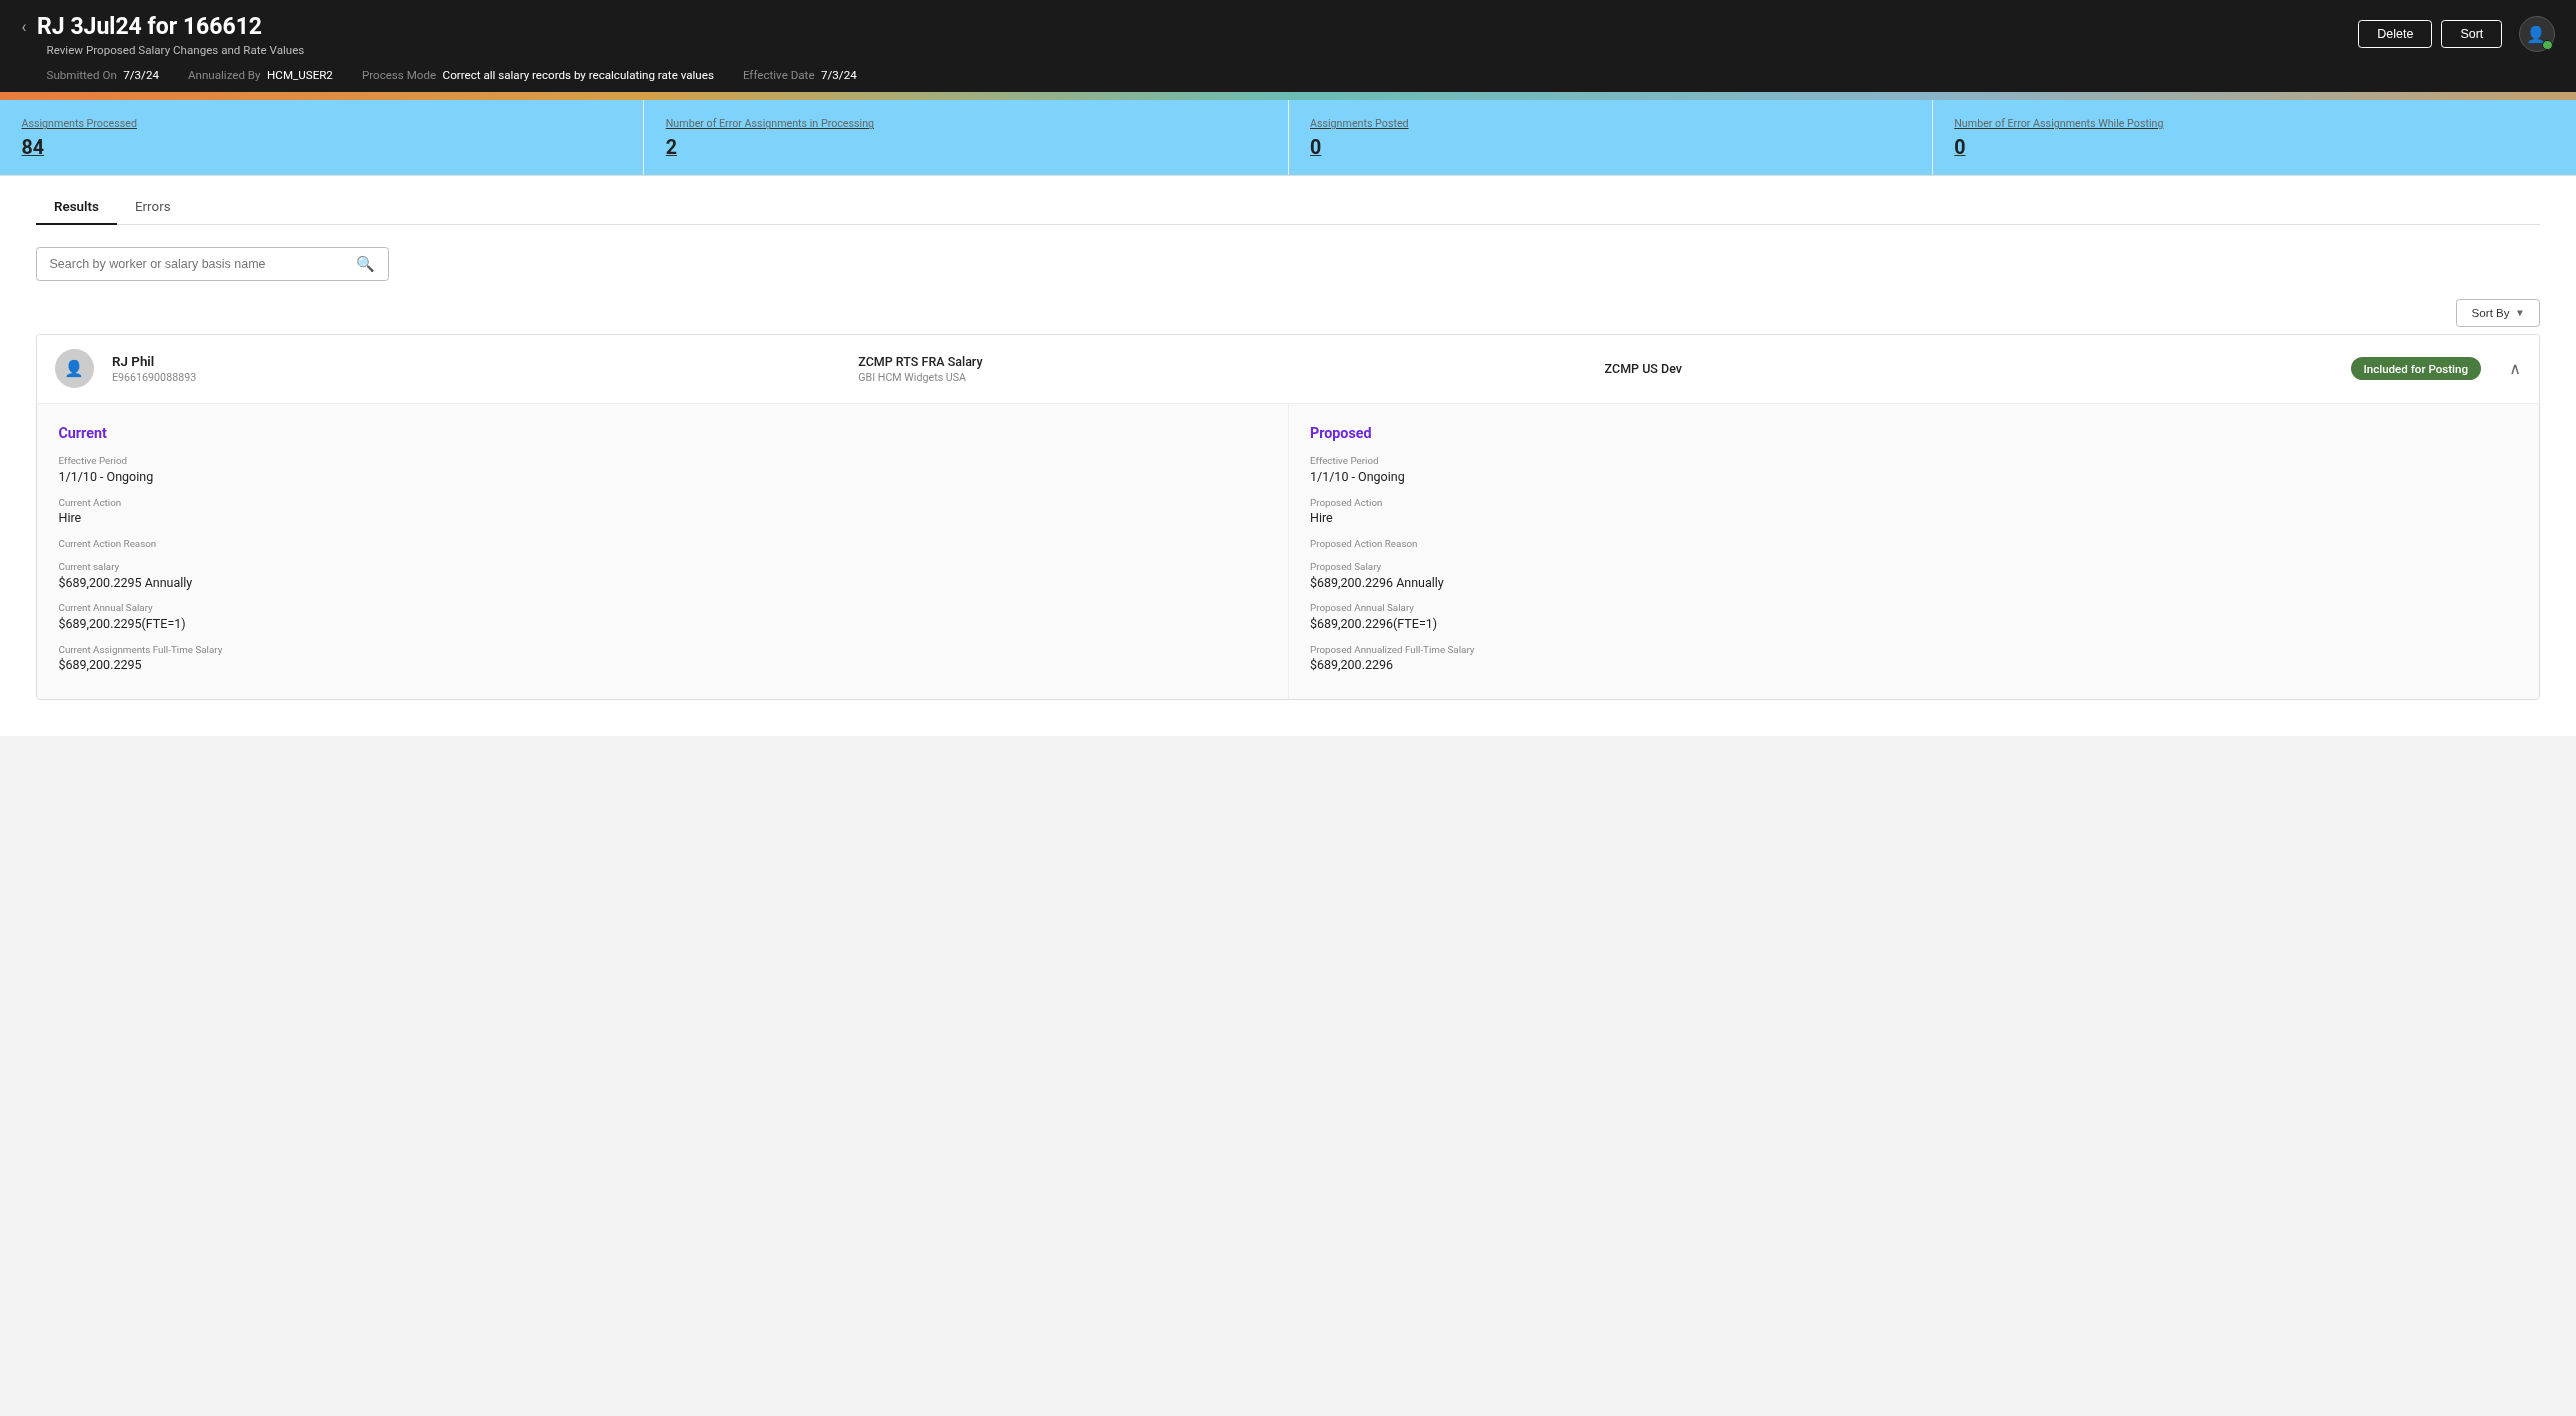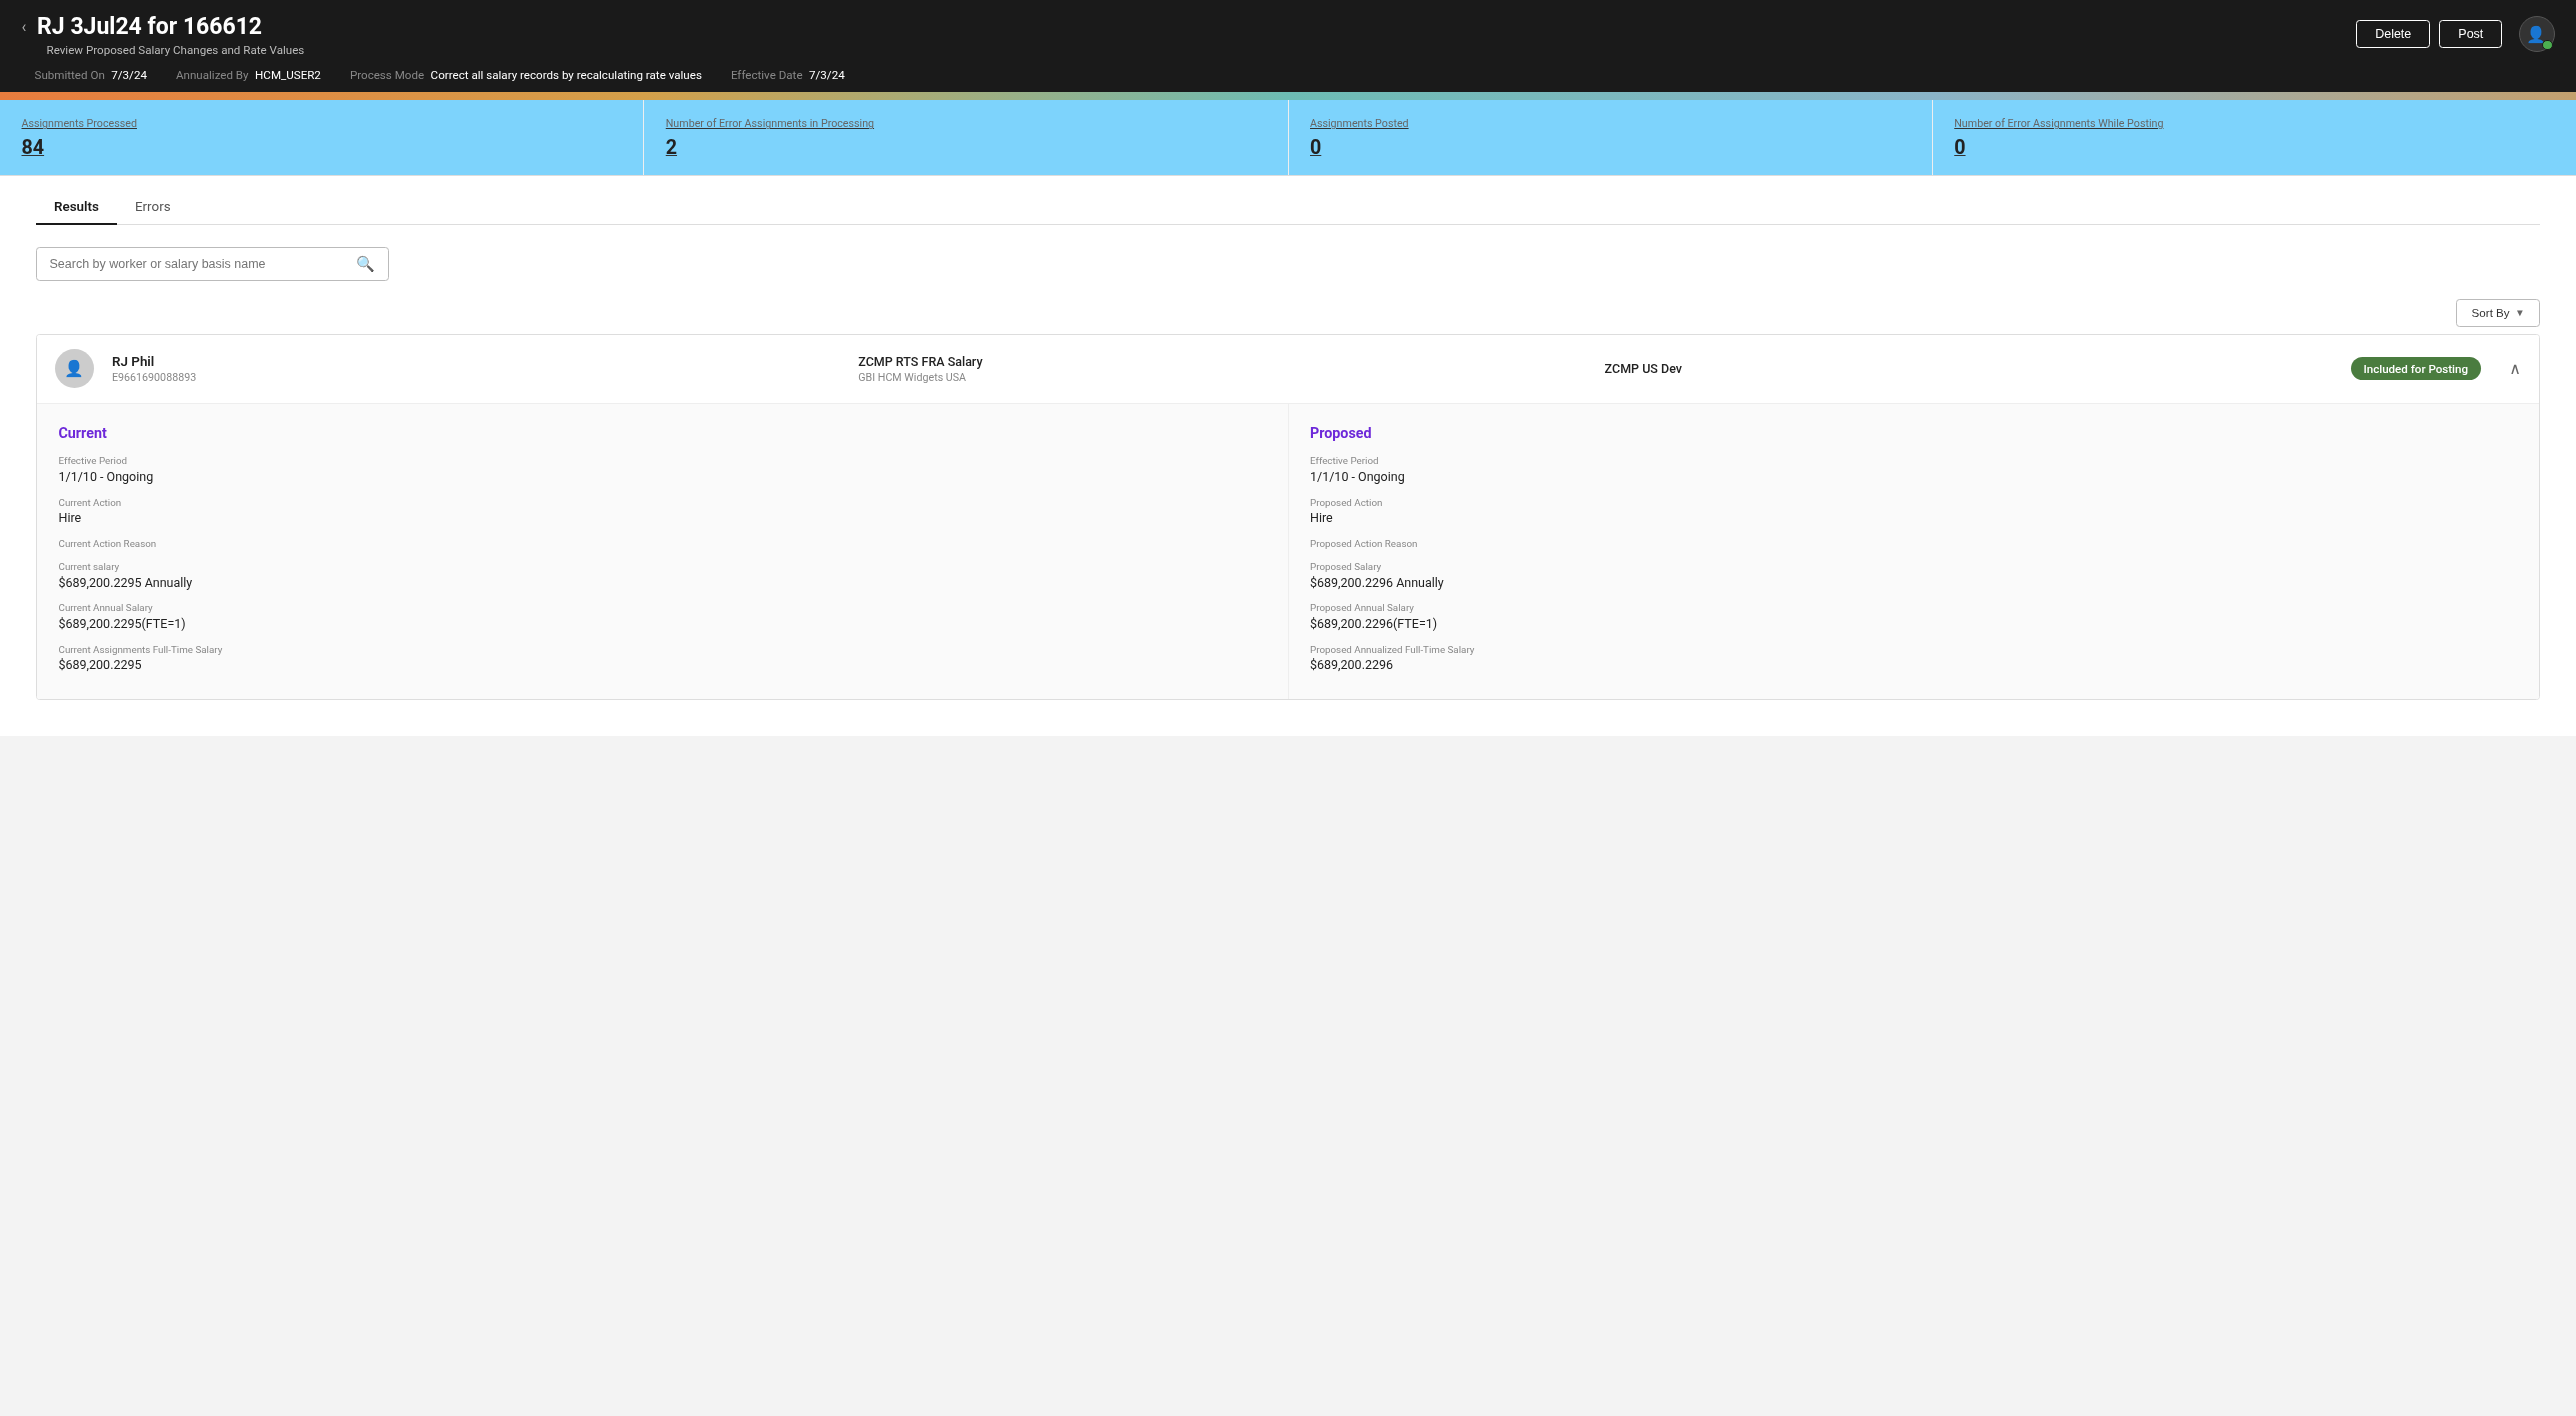--- a/index.html
+++ b/index.html
@@ -45,21 +45,21 @@
       color: #bbb;
       margin-top: 3.6px;
       margin-left: 25px;
     }
     .meta-row {
       display: flex;
       gap: 29px;
       margin-top: 10.7px;
       font-size: 11.6px;
       color: #ccc;
-      margin-left: 13px;
+      margin-left: 25px;
     }
     .meta-item span.label {
       color: #888;
       margin-right: 3.6px;
     }
     .meta-item span.value {
       color: #fff;
     }
     .top-bar-actions {
       display: flex;
@@ -393,21 +393,21 @@
         <span class="value">Correct all salary records by recalculating rate values</span>
       </div>
       <div class="meta-item">
         <span class="label">Effective Date</span>
         <span class="value">7/3/24</span>
       </div>
     </div>
   </div>
   <div class="top-bar-actions">
     <button class="btn-delete">Delete</button>
-    <button class="btn-post">Post</button>
+    <button class="btn-post">Sort</button>
     <div class="avatar-circle">
       <span class="avatar-icon">👤</span>
       <div class="green-dot"></div>
     </div>
   </div>
 </div>
 
 <div class="stats-banner">
   <div class="stats-banner-bg"></div>
   <div class="stat-item">

